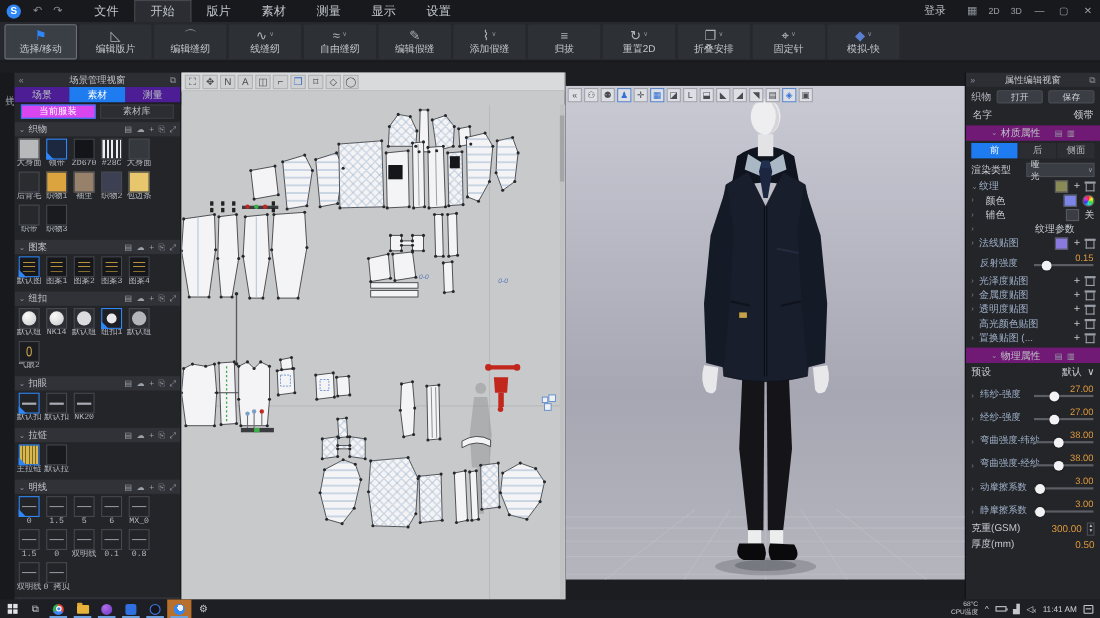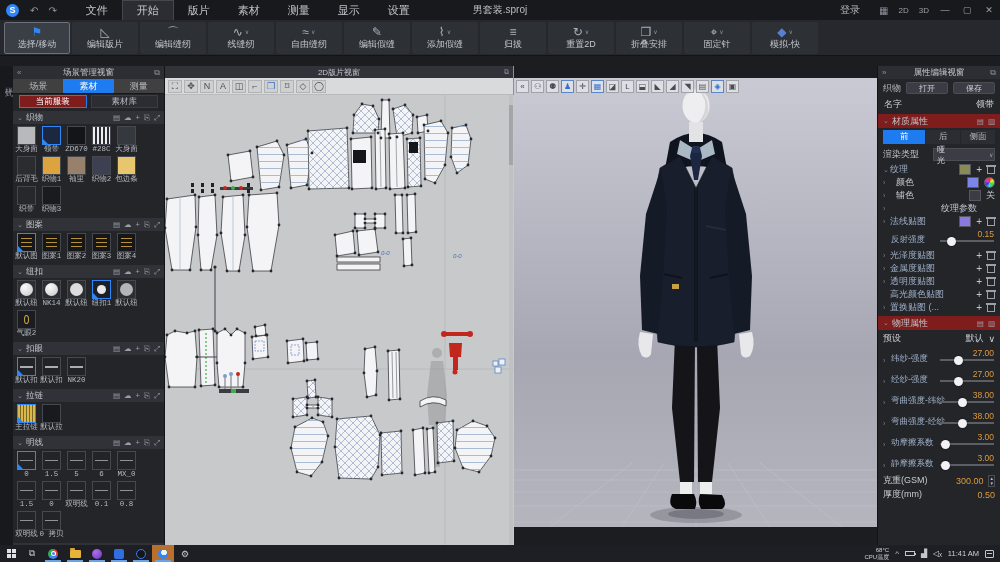--- a/index.html
+++ b/index.html
@@ -35,25 +35,25 @@
 
   
   #main{position:absolute;left:0;top:66px;right:0;height:479px;display:flex;}
   #leftstrip{width:13px;background:#17191d;color:#878c93;font-size:8px;position:relative;}
   #leftstrip .vtext{position:absolute;top:14px;left:2px;writing-mode:vertical-rl;letter-spacing:2px;}
   #sidebar{width:152px;background:#232529;border-right:1px solid #121317;overflow:hidden;display:flex;flex-direction:column;}
   .panel-header{height:13px;background:#2c2e33;color:#c3c7cd;font-size:8.5px;display:flex;align-items:center;justify-content:center;position:relative;flex:none;}
   .panel-header .ph-l{position:absolute;left:4px;color:#8d929a;font-size:8px;}
   .panel-header .ph-r{position:absolute;right:4px;color:#8d929a;font-size:8px;}
   #sb-tabs{display:flex;height:15px;flex:none;border-bottom:1px solid #17181c;}
-  .sb-tab{flex:1;font-size:9px;color:#b6bac0;display:flex;align-items:center;justify-content:center;background:#404040;}
+  .sb-tab{flex:1;font-size:9px;color:#b6bac0;display:flex;align-items:center;justify-content:center;background:#4c1d95;}
   .sb-tab.active{background:#1f7bf0;color:#fff;}
   #sb-subtabs{display:flex;height:15px;flex:none;padding:1px 6px;gap:4px;}
   .sb-subtab{flex:1;font-size:8.5px;color:#b6bac0;display:flex;align-items:center;justify-content:center;background:#2b2d32;border:1px solid #3a3d43;}
-  .sb-subtab.active{background:#7f1d1d;border-color:#1f7bf0;color:#fff;}
+  .sb-subtab.active{background:#d946ef;border-color:#1f7bf0;color:#fff;}
   #sb-sections{flex:1;overflow:hidden;}
   .sec-head{height:13px;background:#303237;display:flex;align-items:center;font-size:8.5px;color:#c0c4ca;padding:0 4px;margin-top:2px;}
   .sec-head .chev{color:#8d929a;font-size:7px;margin-right:3px;}
   .sec-head .sec-icons{margin-left:auto;display:flex;gap:4px;color:#9aa0a8;font-size:7.5px;}
   .swgrid{display:flex;flex-wrap:wrap;padding:2px 1px 0 1px;}
   .swcell{width:25px;display:flex;flex-direction:column;align-items:center;margin-bottom:2px;}
   .sw{width:19px;height:19px;position:relative;border:1px solid #45484e;background:#2c2e33;}
   .sw.sel{border-color:#2f86f6;}
   .sw.sel::after{content:"";position:absolute;left:-1px;bottom:-1px;border-left:7px solid #2f86f6;border-top:7px solid transparent;}
   .swlabel{font-size:7.5px;color:#b6bac0;line-height:9px;max-width:25px;overflow:hidden;white-space:nowrap;font-family:Liberation Mono, monospace;}
@@ -97,21 +97,21 @@
   #fabricbar .flab{color:#b6bac0;font-size:9px;}
   .pbtn{flex:1;height:12px;background:#3a3d43;border:1px solid #4a4d54;color:#d0d4da;font-size:8px;display:flex;align-items:center;justify-content:center;border-radius:2px;}
   #namerow{display:flex;align-items:center;height:15px;padding:0 6px;flex:none;}
   #namerow .nval{margin-left:auto;color:#cfd3d9;}
   #prop-items{flex:1;overflow:hidden;}
   .prow{display:flex;align-items:center;padding:0 5px;min-height:13px;position:relative;}
   .prow .arr{color:#7c8188;font-size:7px;width:7px;flex:none;}
   .prow .plabel{color:#9fb0c8;white-space:nowrap;overflow:hidden;}
   .prow .plabel.lt{color:#c6cad0;}
   .prow .right{margin-left:auto;display:flex;align-items:center;gap:5px;}
-  .psec{background:#7f1d1d;height:14px;margin-top:2px;display:flex;align-items:center;padding:0 5px;color:#c0c4ca;}
+  .psec{background:#701a75;height:14px;margin-top:2px;display:flex;align-items:center;padding:0 23px;color:#c0c4ca;}
   .psec .chev{color:#8d929a;font-size:7px;margin-right:3px;}
   .psec .sec-icons{margin-left:auto;display:flex;gap:4px;color:#9aa0a8;font-size:7.5px;}
   .ptabs{display:flex;height:14px;margin:2px 5px;gap:1px;}
   .ptab{flex:1;background:#2b2d32;color:#b6bac0;font-size:8.5px;display:flex;align-items:center;justify-content:center;}
   .ptab.active{background:#1f7bf0;color:#fff;flex:1.25;}
   .pselect{margin-left:auto;width:62px;height:13px;background:#3a3d43;border:1px solid #4a4d54;display:flex;align-items:center;font-size:8px;color:#d0d4da;padding:0 3px;justify-content:space-between;gap:44px;}
   .pselect .dd{font-size:6px;color:#9aa0a8;}
   .mini-sw{width:12px;height:11px;border:1px solid #55585e;}
   .plus{color:#c3c7cd;font-size:10px;line-height:10px;}
   .trash{width:8px;height:9px;position:relative;display:inline-block;}
@@ -167,21 +167,20 @@
     <span class="tb-ico">↷</span>
     <div id="menus">
         <div class="menu">文件</div>
         <div class="menu active">开始</div>
         <div class="menu">版片</div>
         <div class="menu">素材</div>
         <div class="menu">测量</div>
         <div class="menu">显示</div>
         <div class="menu">设置</div>
       </div>
-    <div id="doc-title">男套装.sproj</div>
     <div id="tb-right">
       <span id="login">登录</span>
       <span class="tb-ico">▦</span>
       <span class="layout-tag">2D</span>
       <span class="layout-tag">3D</span>
       <span class="winbtn">—</span>
       <span class="winbtn">▢</span>
       <span class="winbtn">✕</span>
     </div>
   </div>
@@ -536,24 +535,20 @@
               <span>☁</span>
               <span>+</span>
               <span>⎘</span>
               <span>⤢</span>
             </span>
           </div>
         </div>
     </div>
 
     <div id="v2d">
-      <div class="view-head">
-        <span>2D版片视窗</span>
-        <span class="ph-r">⧉</span>
-      </div>
       <div id="tools2d">
           <div class="t2">⛶</div>
           <div class="t2">✥</div>
           <div class="t2">N</div>
           <div class="t2">A</div>
           <div class="t2">◫</div>
           <div class="t2">⌐</div>
           <div class="t2 blue">❒</div>
           <div class="t2">⌑</div>
           <div class="t2">◇</div>

